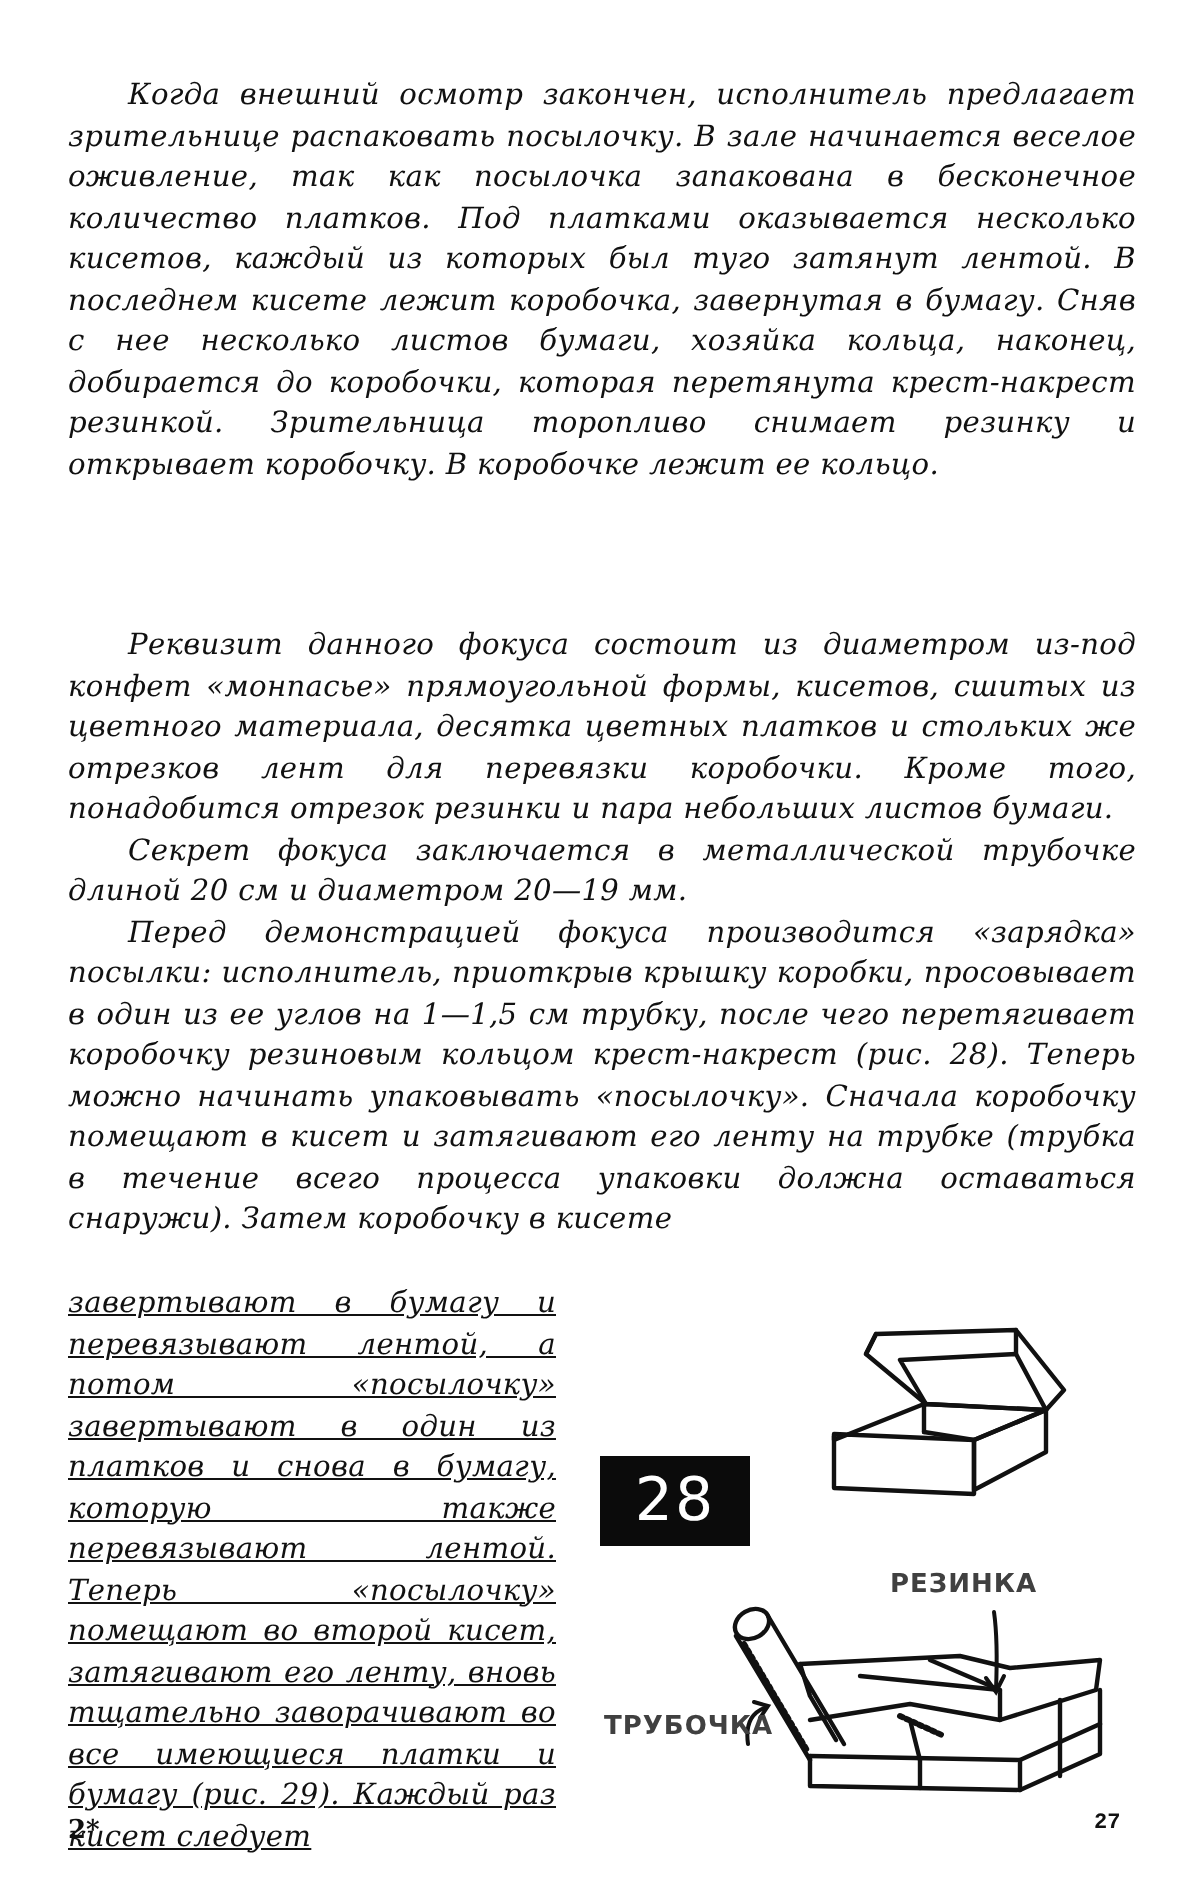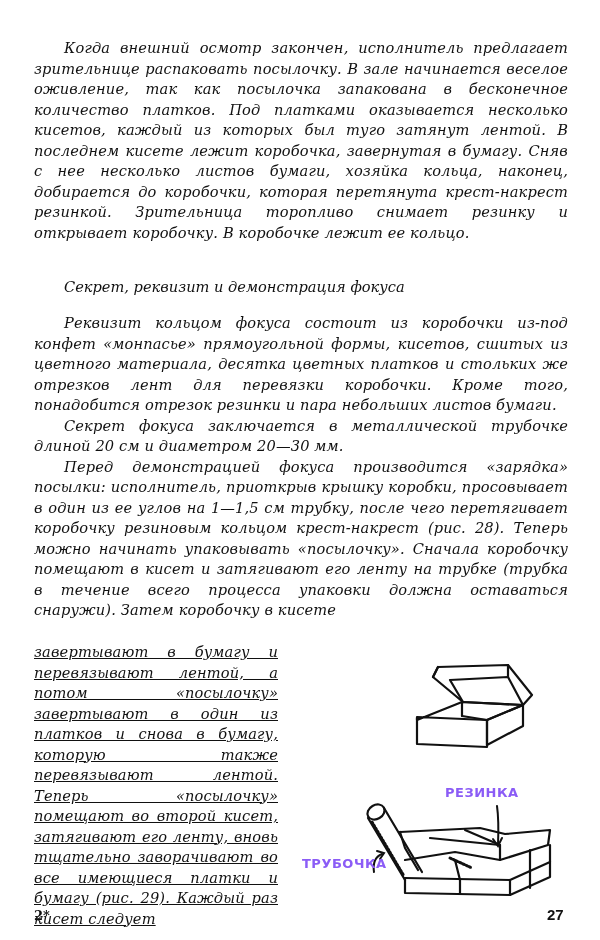--- a/index.html
+++ b/index.html
@@ -25,46 +25,46 @@
     .fig-num {
       position: absolute; left: 300px; top: 728px; width: 75px; height: 45px;
       background: #0b0b0b; color: #fff;
       font-family: "DejaVu Sans", sans-serif; font-size: 30px; font-weight: normal;
       display: flex; align-items: center; justify-content: center; letter-spacing: 1px;
     }
     .fig { position: absolute; }
     .fig svg { display: block; }
     .fig-label {
       position: absolute; font-family: "DejaVu Sans", sans-serif; font-weight: bold;
-      font-size: 13px; letter-spacing: 0.5px; color: #8b5cf6; text-align: right;
+      font-size: 13px; letter-spacing: 0.5px; color: #404040; text-align: right;
     }
     .folio-left { position: absolute; left: 34px; top: 908px; font-family: "DejaVu Serif", serif; font-size: 13px; font-weight: bold; }
-    .folio-right { position: absolute; left: 547px; top: 906px; font-family: Liberation Sans, sans-serif; font-size: 15px; font-weight: bold; }
+    .folio-right { position: absolute; left: 547px; top: 906px; font-family: Liberation Mono, monospace; font-size: 11px; font-weight: bold; }
   </style>
 </head>
 <body>
 
 <div class="page">
 
   <div class="block text" style="top:38px;">
     <p class="para">Когда внешний осмотр закончен, исполнитель предлагает зрительнице распаковать посылочку. В зале начинается веселое оживление, так как посылочка запакована в бесконечное количество платков. Под платками оказывается несколько кисетов, каждый из которых был туго затянут лентой. В последнем кисете лежит коробочка, завернутая в бумагу. Сняв с нее несколько листов бумаги, хозяйка кольца, наконец, добирается до коробочки, которая перетянута крест-накрест резинкой. Зрительница торопливо снимает резинку и открывает коробочку. В коробочке лежит ее кольцо.</p>
   </div>
 
-  <h3 class="heading">Секрет, реквизит и демонстрация фокуса</h3>
 
   <div class="block text" style="top:313px;">
-    <p class="para">Реквизит кольцом фокуса состоит из коробочки из-под конфет «монпасье» прямоугольной формы, кисетов, сшитых из цветного материала, десятка цветных платков и стольких же отрезков лент для перевязки коробочки. Кроме того, понадобится отрезок резинки и пара небольших листов бумаги.</p>
-    <p class="para">Секрет фокуса заключается в металлической трубочке длиной 20 см и диаметром 20—30 мм.</p>
+    <p class="para">Реквизит данного фокуса состоит из диаметром из-под конфет «монпасье» прямоугольной формы, кисетов, сшитых из цветного материала, десятка цветных платков и стольких же отрезков лент для перевязки коробочки. Кроме того, понадобится отрезок резинки и пара небольших листов бумаги.</p>
+    <p class="para">Секрет фокуса заключается в металлической трубочке длиной 20 см и диаметром 20—19 мм.</p>
     <p class="para">Перед демонстрацией фокуса производится «зарядка» посылки: исполнитель, приоткрыв крышку коробки, просовывает в один из ее углов на 1—1,5 см трубку, после чего перетягивает коробочку резиновым кольцом крест-накрест (рис. 28). Теперь можно начинать упаковывать «посылочку». Сначала коробочку помещают в кисет и затягивают его ленту на трубке (трубка в течение всего процесса упаковки должна оставаться снаружи). Затем коробочку в кисете</p>
   </div>
 
   <div class="narrow text">
     <p class="para">завертывают в бумагу и перевязывают лентой, а потом «посылочку» завертывают в один из платков и снова в бумагу, которую также перевязывают лентой. Теперь «посылочку» помещают во второй кисет, затягивают его ленту, вновь тщательно заворачивают во все имеющиеся платки и бумагу (рис. 29). Каждый раз кисет следует</p>
   </div>
 
+  <div class="fig-num">28</div>
 
   <div class="fig" style="left:405px; top:660px;">
     <svg width="135" height="95" viewBox="0 0 135 95">
       <g fill="none" stroke="#111" stroke-width="2.2" stroke-linejoin="round" stroke-linecap="round">
 
         <path d="M33 7 L103 5 L127 35 L118 45 L58 42 L28 17 Z"></path>
         <path d="M28 17 L33 7"></path>
         <path d="M58 42 L45 20 L103 17 L118 45"></path>
         <path d="M103 5 L103 17"></path>
 

